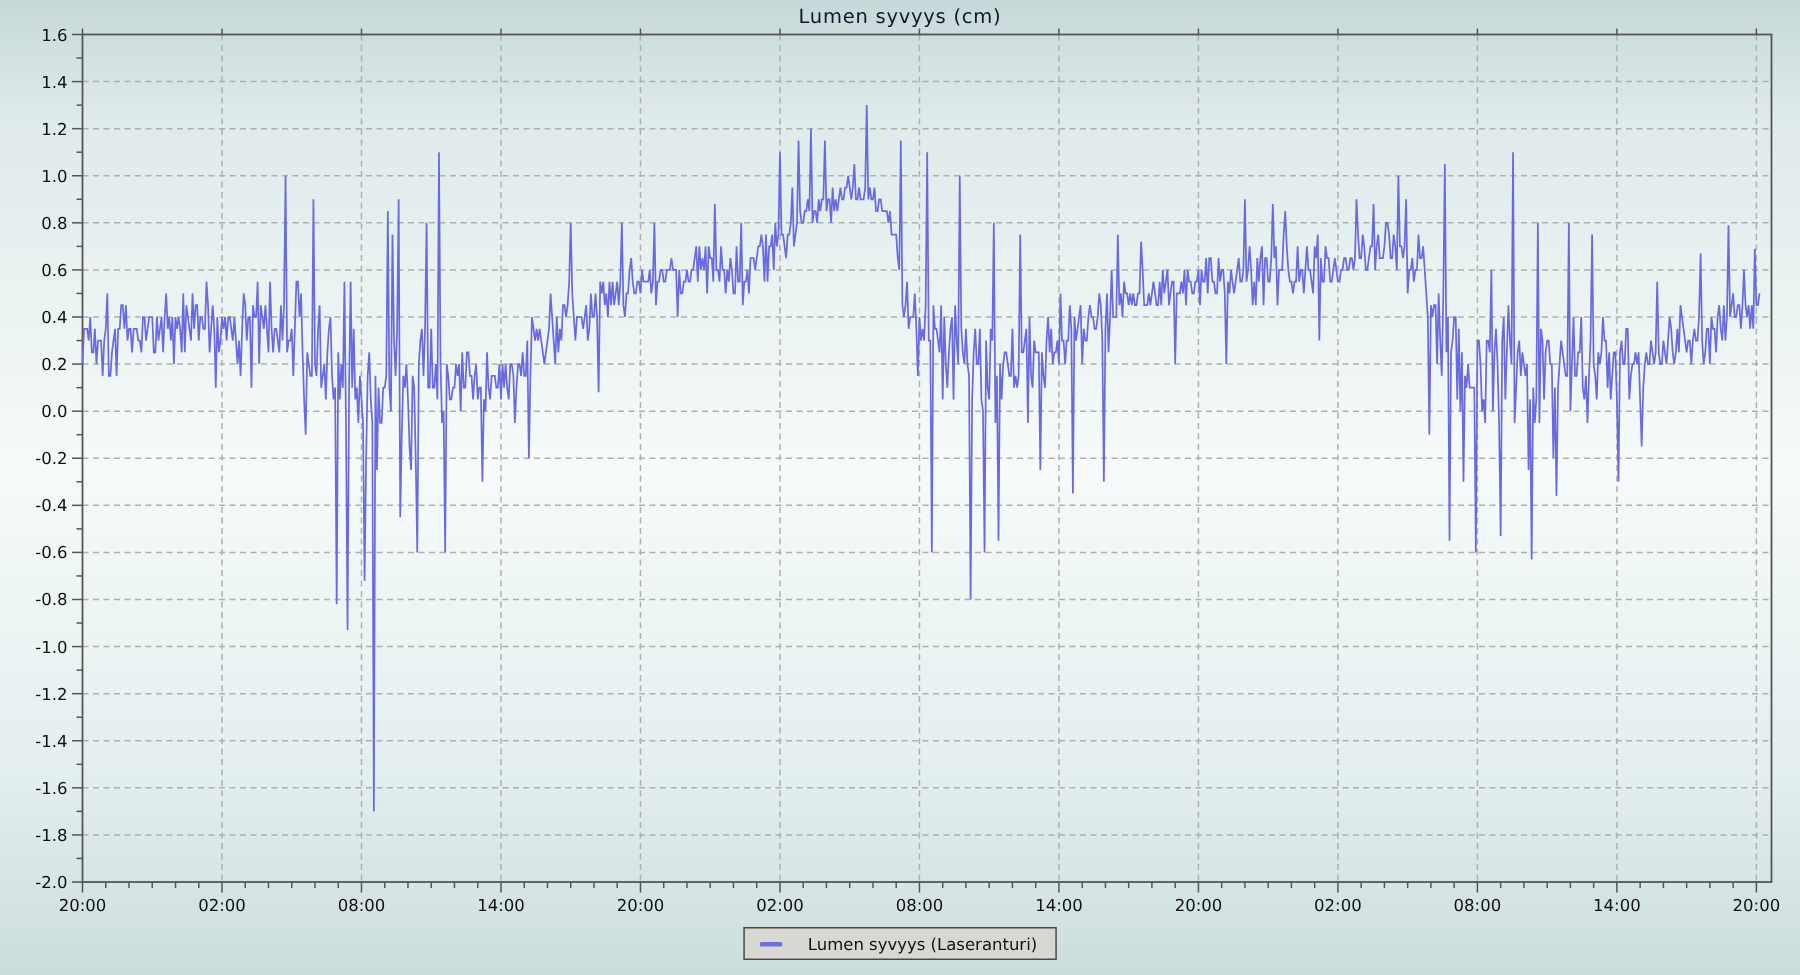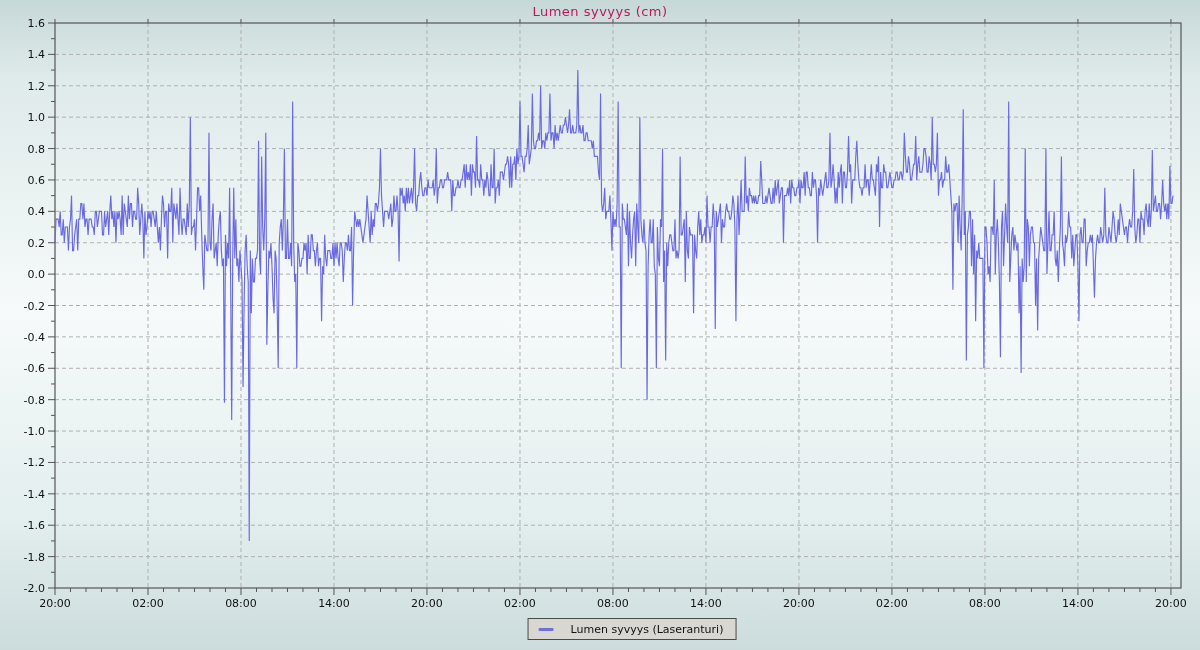--- a/index.html
+++ b/index.html
@@ -4,30 +4,29 @@
 <style>
   html,body{margin:0;padding:0;}
   body{
     width:1200px;height:650px;overflow:hidden;
     font-family:"DejaVu Sans","Liberation Sans",sans-serif;
     background:linear-gradient(180deg,#c7d8d8 0%,#dfeaea 12%,#f6fafa 48%,#e3eeee 80%,#ccdcdc 100%);
     position:relative;
   }
   .chart-title{
     position:absolute;top:4px;left:0;width:1200px;
-    text-align:center;font-size:13px;color:#be185d;letter-spacing:0.5px;
+    text-align:center;font-size:13px;color:#0f172a;letter-spacing:0.5px;
   }
   #chart-svg{position:absolute;top:0;left:0;}
   .legend-box{
     position:absolute;left:50%;transform:translateX(-50%);
     top:618px;height:20px;
     display:flex;align-items:center;gap:17px;
     background:#d9d7d2;border:1px solid #4a4a4a;
     padding:0 12px 0 10px;
-    margin-left:32px;
   }
   .legend-line{width:15px;height:3px;background:#7070dd;border-radius:1px;}
   .legend-label{font-size:11px;color:#111;white-space:nowrap;}
 </style>
 </head>
 <body>
 
 <div class="chart-title">Lumen syvyys (cm)</div>
 
 <svg id="chart-svg" width="1200" height="650">

